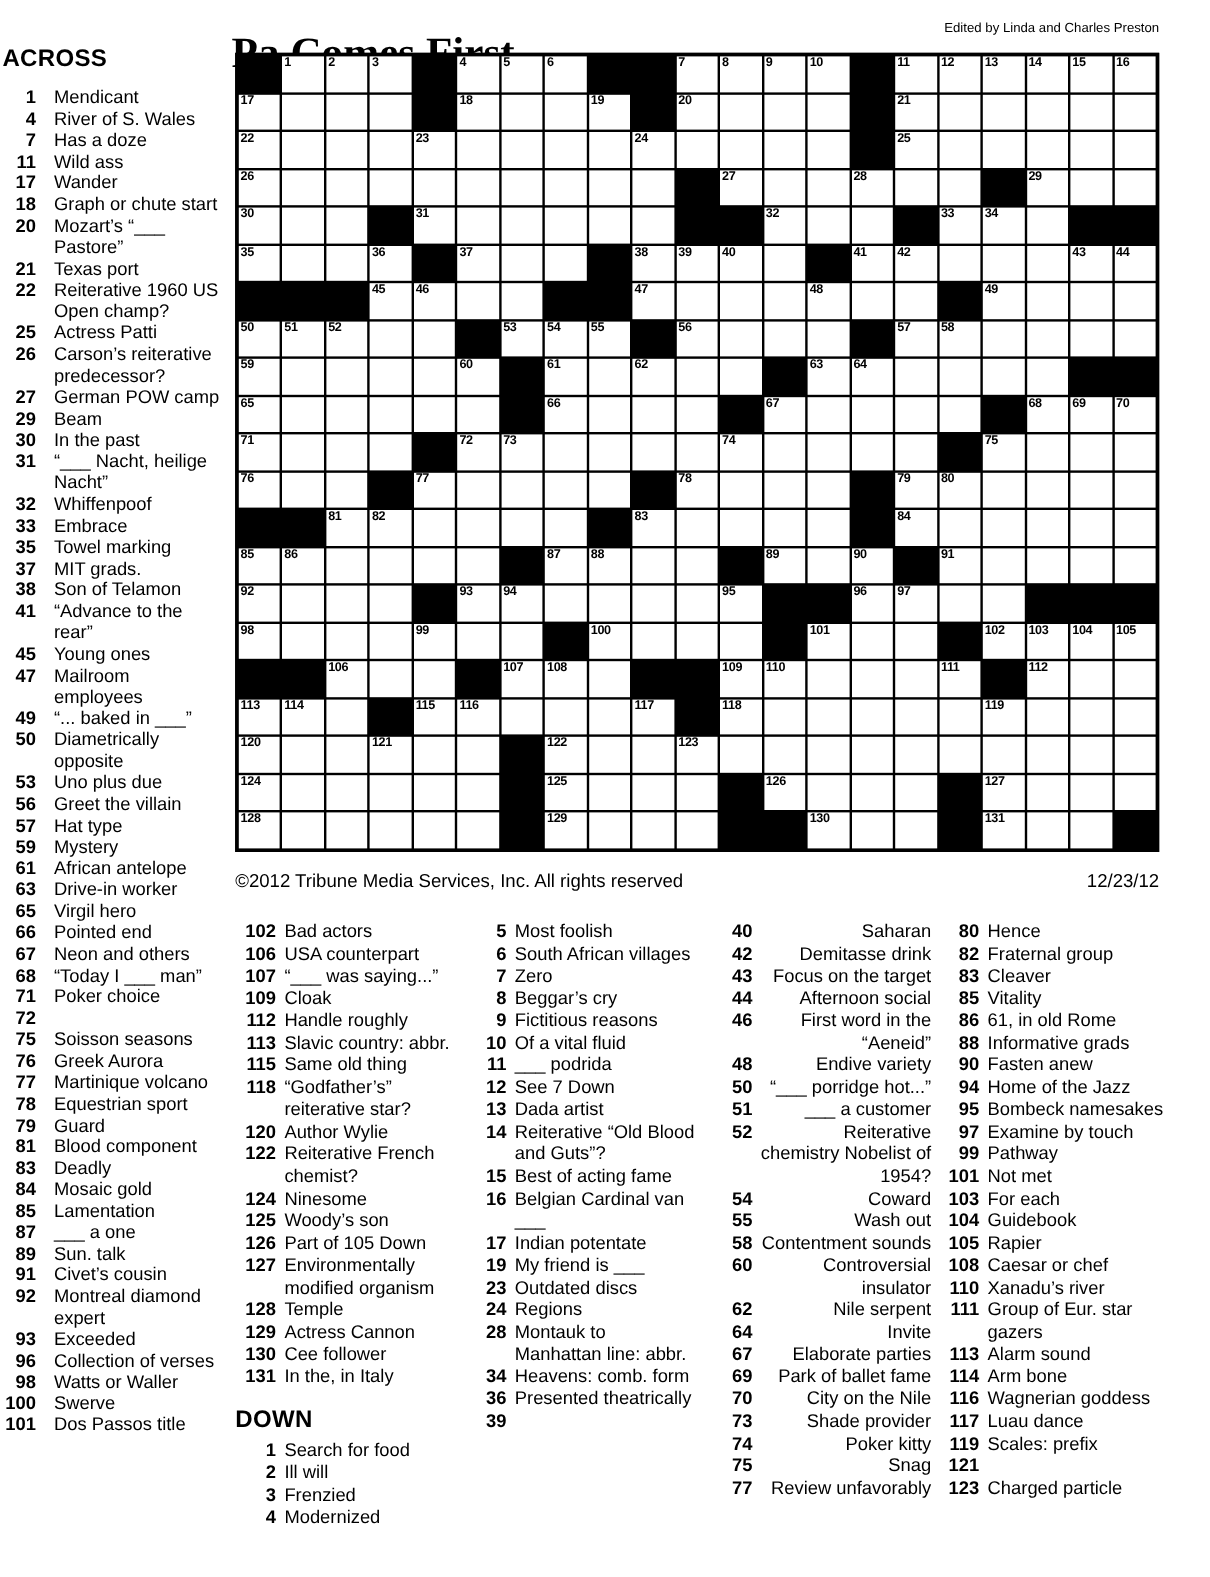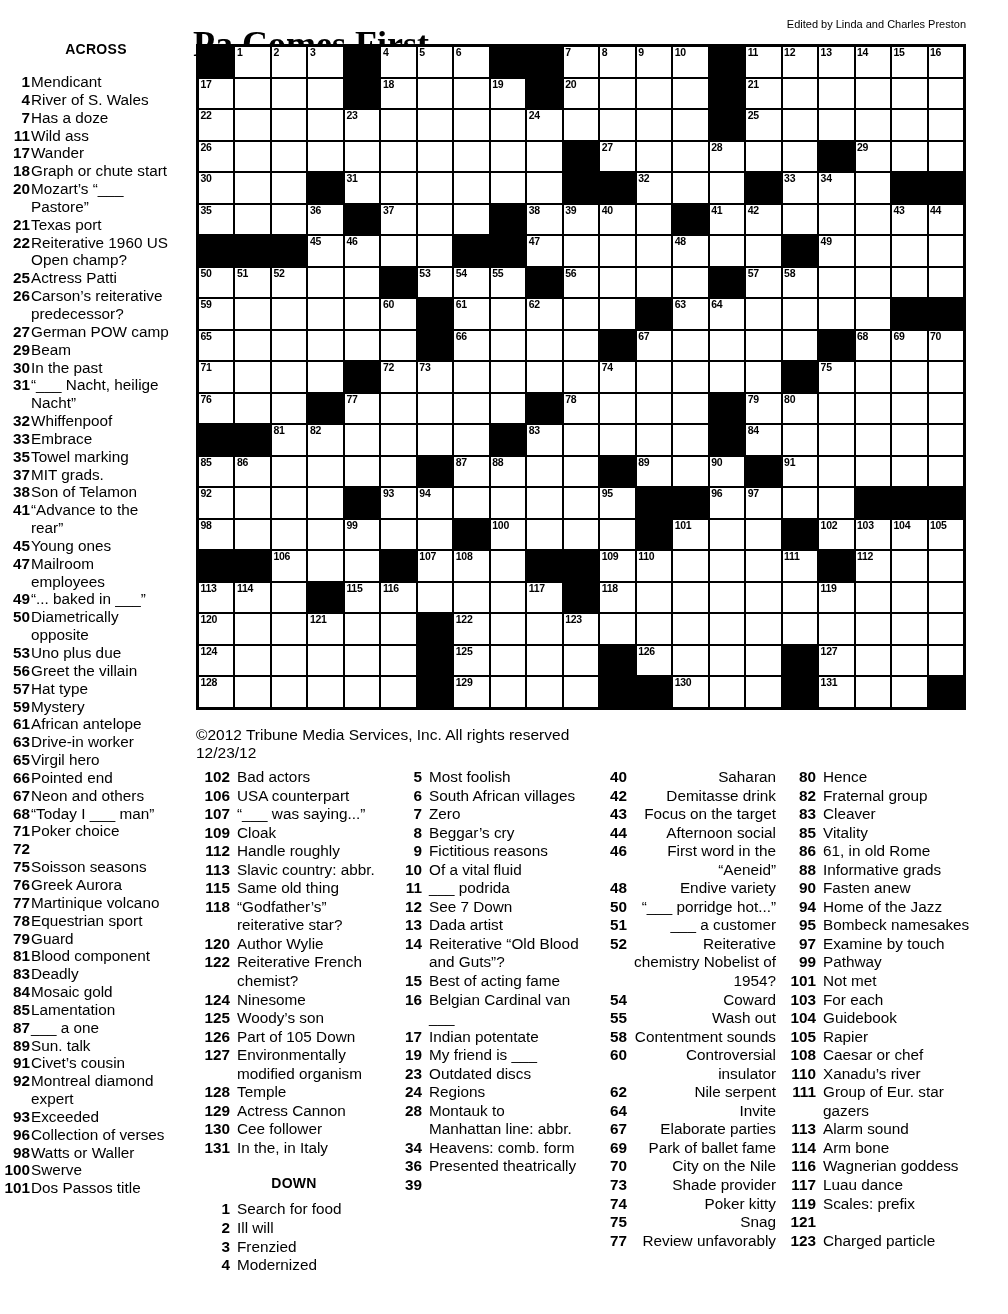--- a/index.html
+++ b/index.html
@@ -12,45 +12,45 @@
     position:absolute;left:193px;top:0px;
     font-family:"Liberation Serif","DejaVu Serif",serif;
     font-weight:700;font-size:36px;line-height:40px;letter-spacing:0px;
   }
   .byline{
     position:absolute;top:15px;right:42px;
     font-size:11px;line-height:18px;
   }
   
   .sidebar{position:absolute;left:2px;top:38px;width:188px;}
-  .section-header{font-weight:700;font-size:14px;line-height:22px;letter-spacing:0.3px;text-align:center;}
+  .section-header{font-weight:700;font-size:20px;line-height:22px;letter-spacing:0.3px;}
   .sidebar .clue-list{margin-top:13px;}
   .clue{display:flex;align-items:flex-start;}
   .clue-num{font-weight:700;text-align:right;flex:none;}
   .clue-text{display:block;}
   .sidebar .clue{font-size:15.3px;line-height:17.85px;}
   .sidebar .clue-num{width:28px;}
-  .sidebar .clue-text{margin-left:1px;width:140px;}
+  .sidebar .clue-text{margin-left:15px;width:140px;}
   
   .grid{
     position:absolute;left:196px;top:44px;width:770px;height:666px;
     box-sizing:border-box;border:3px solid #000;background:#000;
     display:grid;grid-template-columns:repeat(21,1fr);grid-template-rows:repeat(21,1fr);gap:2px;
   }
   .cell{background:#fff;position:relative;}
   .cell.black{background:#000;}
   .cell-number{
     position:absolute;top:-1px;left:1.5px;
     font-size:10.5px;font-weight:700;line-height:12px;letter-spacing:-0.3px;
   }
   
   .copyright-row{
     position:absolute;left:196px;top:726px;width:770px;
     display:flex;justify-content:space-between;
-    font-size:15.5px;line-height:18px;flex-direction:column;
+    font-size:15.5px;line-height:18px;
   }
   
   .bcol{position:absolute;top:768px;font-size:15.3px;}
   .bcol .clue{font-size:15.3px;line-height:18.55px;}
   .bcol .clue-text{margin-left:7px;}
   #bcol1{left:196px;width:196px;}
   #bcol1 .clue-num{width:34px;}
   #bcol1 .clue-text{width:144px;}
   #bcol2{left:392px;width:196px;}
   #bcol2 .clue-num{width:30px;}

